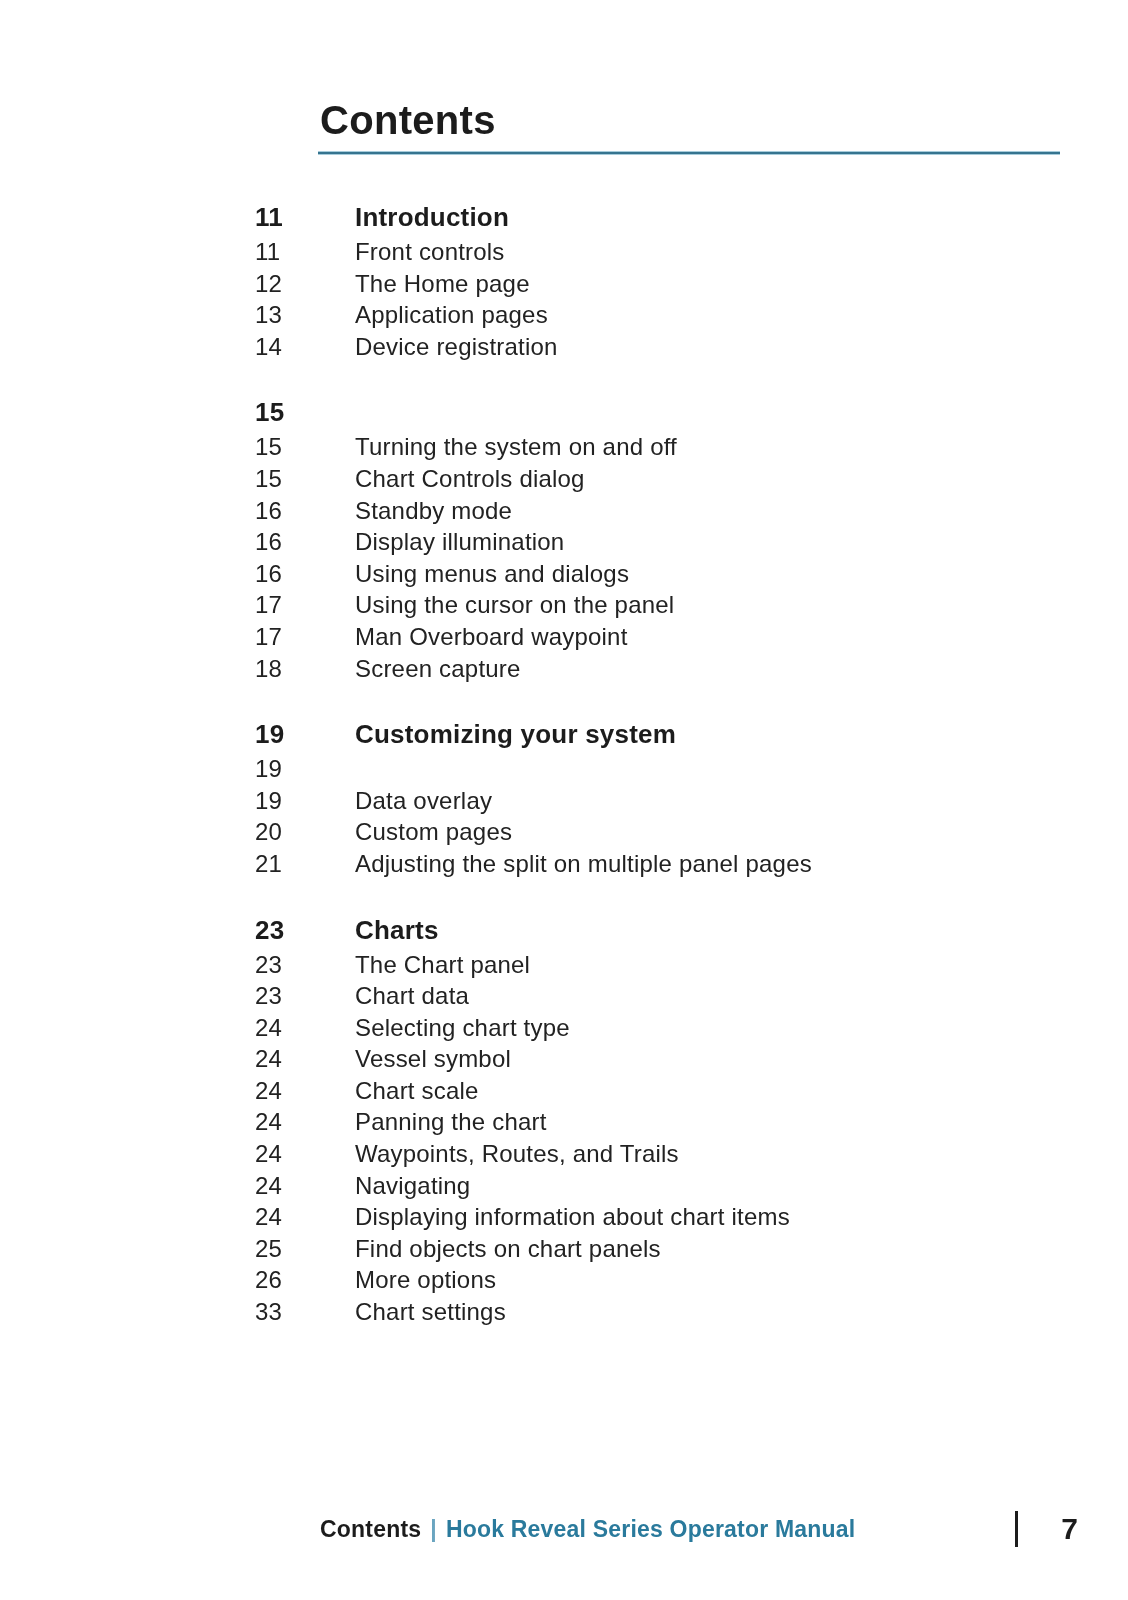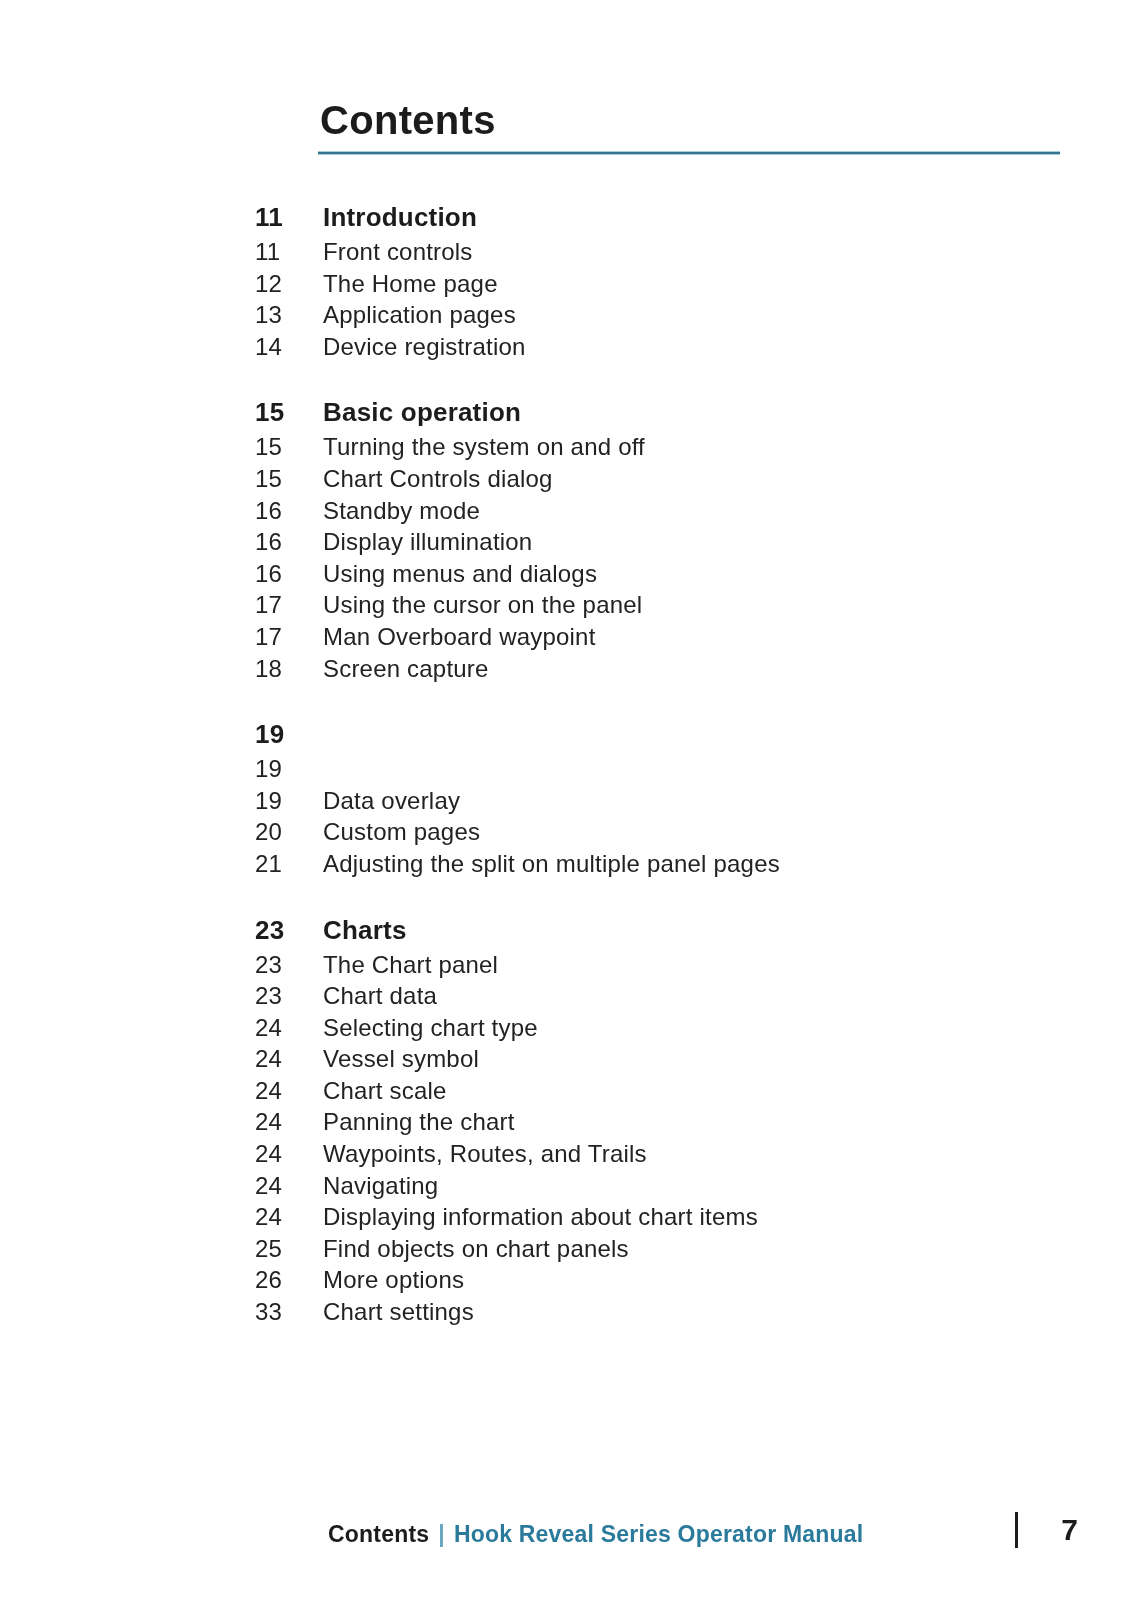--- a/index.html
+++ b/index.html
@@ -22,43 +22,43 @@
     letter-spacing: 0.3px;
   }
   .rule {
     height: 4px;
     background: linear-gradient(#a7ccdb 0px, #a7ccdb 1px, #36748f 1px, #36748f 3px, #a7ccdb 3px, #a7ccdb 4px);
   }
 
   
   .toc { position: absolute; left: 255px; top: 198px; width: 810px; }
   .toc-section { margin-bottom: 31px; }
-  .toc-row { display: flex; align-items: center; }
+  .toc-row { display: flex; align-items: center; gap: 32px; }
   .toc-row .num { width: 68px; flex: none; }
   .toc-heading {
     font-weight: bold;
     font-size: 26px;
     line-height: 38px;
     letter-spacing: 0.2px;
   }
   .toc-entry {
     font-size: 24px;
     line-height: 31.6px;
     letter-spacing: 0.2px;
     color: #222222;
   }
 
   
   .doc-footer {
     position: absolute;
-    left: 328px; right: 50px; top: 1510px;
+    left: 320px; right: 50px; top: 1510px;
     height: 38px;
     display: flex;
     justify-content: space-between;
-    align-items: flex-end;
+    align-items: center;
   }
   .footer-left { font-size: 23px; font-weight: bold; letter-spacing: 0.2px; }
   .f-section { color: #1c1c1c; }
   .f-sep { color: #6aa5c0; margin: 0 9px; font-weight: bold; }
   .f-manual { color: #2a7a9c; }
   .footer-right { display: flex; align-items: center; }
   .f-bar { width: 3px; height: 36px; background: #1c1c1c; margin-right: 43px; }
   .f-page { font-size: 30px; font-weight: bold; }
 </style>
 </head>
@@ -95,21 +95,20 @@
 
   <div class="toc-entry toc-row">
     <span class="num">14</span>
     <span class="ttl">Device registration</span>
   </div>
 </section>
 
   <section class="toc-section">
     <div class="toc-heading toc-row">
       <span class="num">15</span>
-      <span class="ttl">Basic operation</span>
     </div>
 
   <div class="toc-entry toc-row">
     <span class="num">15</span>
     <span class="ttl">Turning the system on and off</span>
   </div>
 
   <div class="toc-entry toc-row">
     <span class="num">15</span>
     <span class="ttl">Chart Controls dialog</span>
@@ -142,20 +141,21 @@
 
   <div class="toc-entry toc-row">
     <span class="num">18</span>
     <span class="ttl">Screen capture</span>
   </div>
 </section>
 
   <section class="toc-section">
     <div class="toc-heading toc-row">
       <span class="num">19</span>
+      <span class="ttl">Customizing your system</span>
     </div>
 
   <div class="toc-entry toc-row">
     <span class="num">19</span>
   </div>
 
   <div class="toc-entry toc-row">
     <span class="num">19</span>
     <span class="ttl">Data overlay</span>
   </div>

